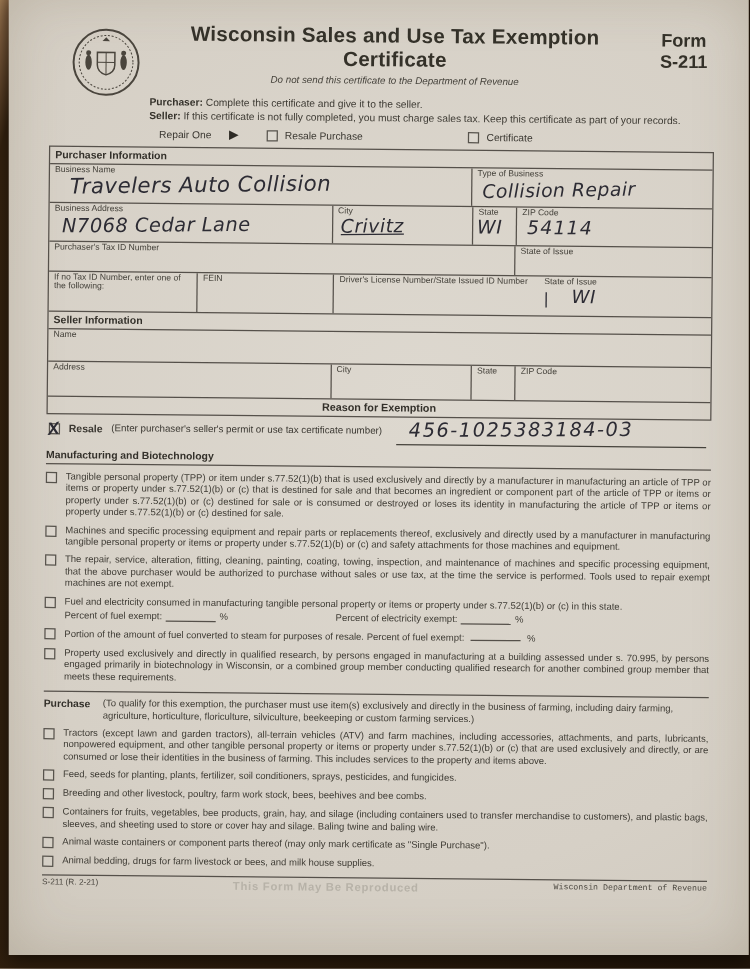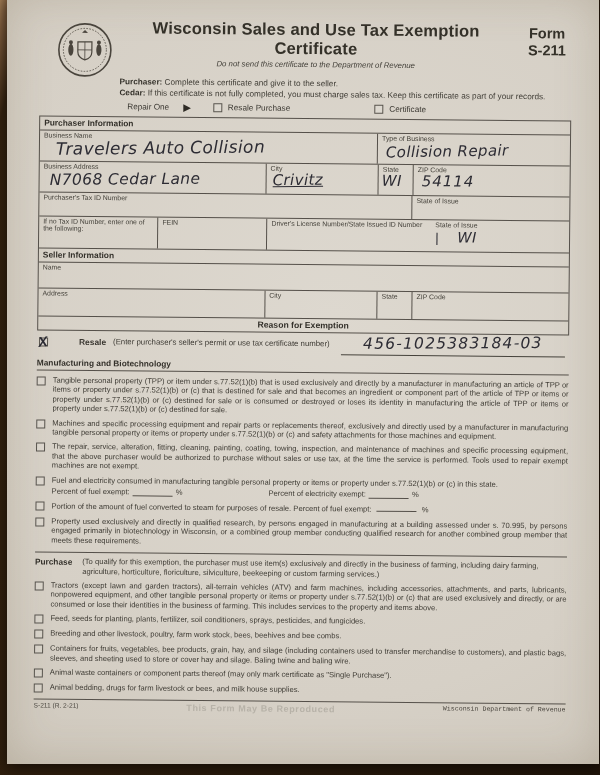--- a/index.html
+++ b/index.html
@@ -62,24 +62,24 @@
   .hv-city  { position:absolute; left:6px;  top:7px; font-size:15px; transform:rotate(-1deg);text-decoration:underline; }
   .hv-state { position:absolute; left:3px;  top:7px; font-size:15px; }
   .hv-zip   { position:absolute; left:8px;  top:7px; font-size:15px; letter-spacing:1px; }
   .hv-dl    { position:absolute; left:4px;  top:9px; font-size:14.5px; transform:rotate(-.6deg); }
   .hv-dlst  { position:absolute; left:26px; top:9px; font-size:14.5px; }
   .dl-sep   { position:absolute; left:4px; top:10px; font-size:13px; color:#2d2c34; }
 
   
   .resale-row { display:flex; align-items:flex-start; gap:7px; margin:6px 0 2px 2px; }
   .resale-row .cb { margin-top:1px; }
-  .resale-lbl { font-size:8.4px; font-weight:bold;margin-left:24px; }
+  .resale-lbl { font-size:8.4px; font-weight:bold; }
   .resale-ins { font-size:7.8px; }
   .resale-num { flex:1; border-bottom:1.2px solid #45423b; margin:0 4px; position:relative; height:16px; }
-  .resale-num .hand { position:absolute; left:22px; top:-6px; font-size:15.5px; letter-spacing:1.2px; transform:rotate(-.8deg); }
+  .resale-num .hand { position:absolute; left:10px; top:-6px; font-size:15.5px; letter-spacing:1.2px; transform:rotate(-.8deg); }
 
   
   .sechdr { font-size:8.3px; font-weight:bold; border-bottom:1px solid #55504a;
             padding-bottom:2px; margin-top:5px; color:#33302a; }
   .ck { display:flex; gap:7px; margin-top:5px; align-items:flex-start; }
   .ck .cb { margin-top:1px; }
   .cktext { font-size:7.6px; line-height:9.4px; text-align:justify; color:#3e3b34; flex:1; }
   .pctline { display:flex; align-items:flex-end; font-size:7.6px; margin-top:2px; }
   .blank { display:inline-block; width:40px; border-bottom:1px solid #55504a; height:8px;
            margin:0 3px; }
@@ -121,21 +121,21 @@
       <div class="subtitle">Do not send this certificate to the Department of Revenue</div>
     </div>
     <div class="formnum">
       <div>Form</div>
       <div>S-211</div>
     </div>
   </div>
 
   <div class="notes">
     <div><b>Purchaser:</b> <span>Complete this certificate and give it to the seller.</span></div>
-    <div><b>Cedar:</b> <span>If this certificate is not fully completed, you must charge sales tax. Keep this certificate as part of your records.</span></div>
+    <div><b>Seller:</b> <span>If this certificate is not fully completed, you must charge sales tax. Keep this certificate as part of your records.</span></div>
   </div>
   <div class="checkone">
     <span>Repair One</span>
     <span class="arrow">▶</span>
     <span class="cb"></span>
     <span>Resale Purchase</span>
     <span class="co-gap"></span>
     <span class="cb"></span>
     <span>Certificate</span>
   </div>

